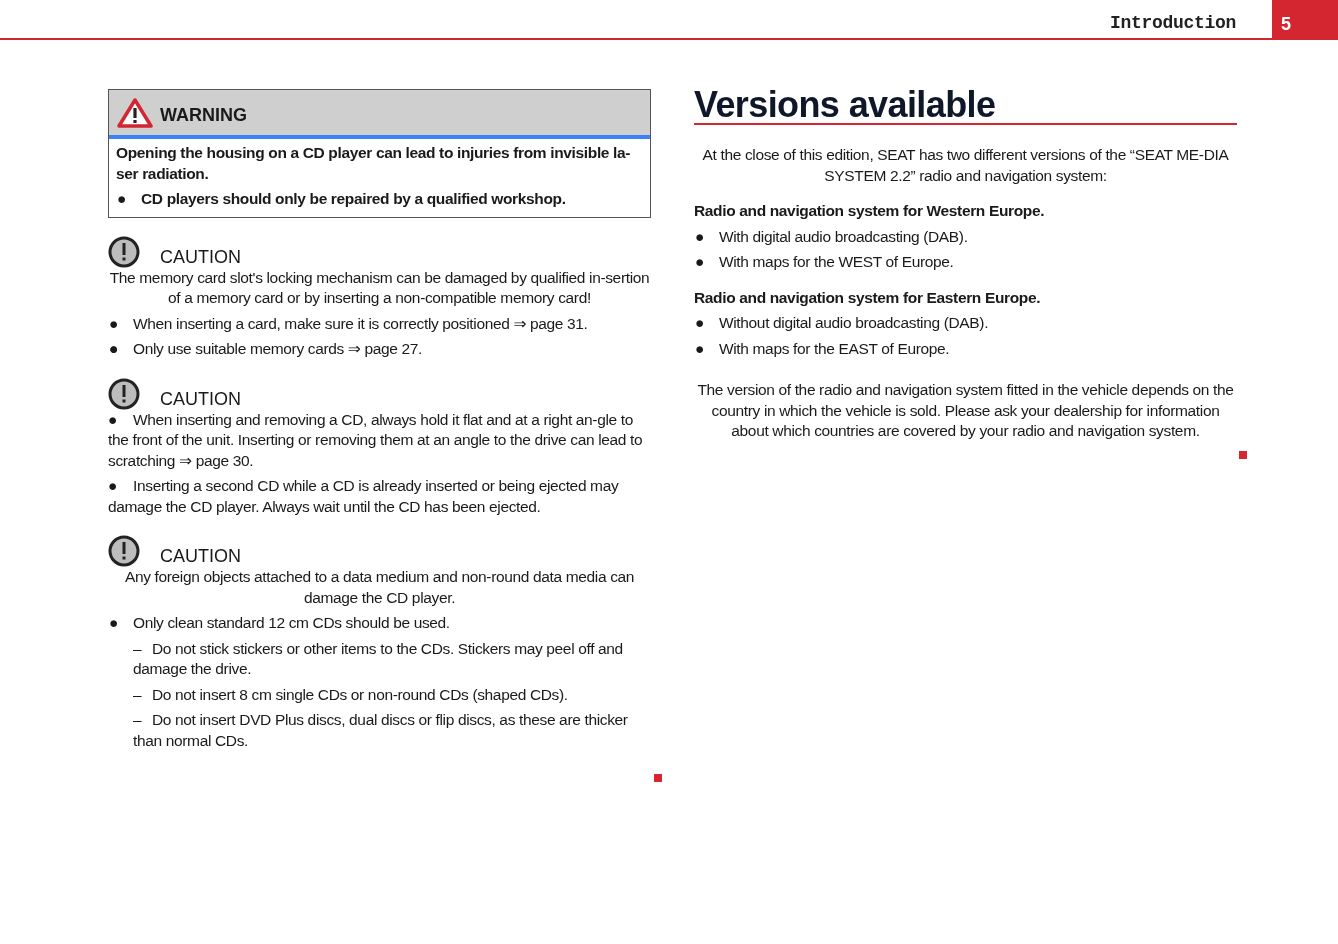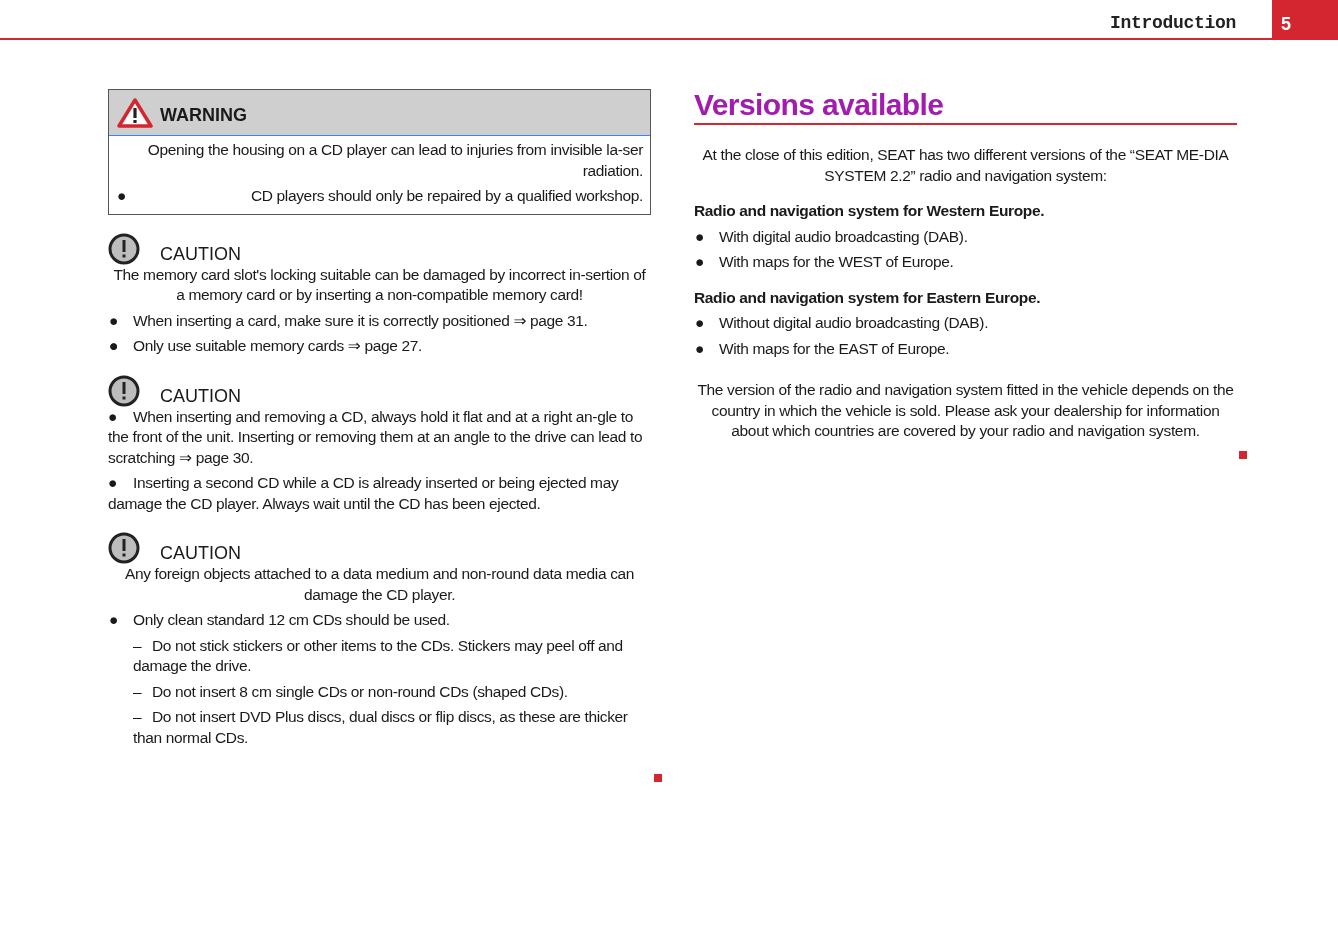--- a/index.html
+++ b/index.html
@@ -14,41 +14,41 @@
   .hdr-page { position:absolute; left:1272px; top:0; width:66px; height:40px; background:#d42630; color:#fff;
     font-weight:bold; font-size:18px; font-family:"Liberation Sans", sans-serif; }
   .hdr-page span { position:absolute; left:9px; top:14px; }
 
   .col { position:absolute; font-size:15.5px; line-height:20.5px; letter-spacing:-0.35px;
     font-family:"Liberation Sans", sans-serif; }
   .left { left:108px; top:89px; width:543px; }
   .right { left:694px; top:89px; width:543px; }
 
   .warn-box { border:1px solid #555; width:541px; }
-  .warn-head { background:#cfcfcf; height:45px; border-bottom:1px solid #3b82f6; position:relative; }
+  .warn-head { background:#cfcfcf; height:45px; border-bottom:4px solid #3b82f6; position:relative; }
   .warn-head .tri { position:absolute; left:8px; top:8px; }
   .warn-head .title { position:absolute; left:51px; top:15px; font-weight:bold; font-size:18px; letter-spacing:0; }
-  .warn-body { padding:4px 7px 2px 7px; font-weight:normal;text-align:right; }
+  .warn-body { padding:4px 7px 2px 7px; font-weight:bold; }
   .warn-body p { margin:0 0 5px 0; }
 
   .caution { margin-top:18px; }
   .caution-head { position:relative; height:32px; }
   .caution-head .circ { position:absolute; left:0; top:0; }
   .caution-head .title { position:absolute; left:52px; top:11px; font-weight:normal; font-size:18px; letter-spacing:0; }
   p.txt { margin:0 0 5px 0;text-align:center; }
   .bullet { position:relative; padding-left:25px; margin:0 0 5px 0; }
   .bullet .dot { position:absolute; left:1px; top:0; }
   .bullet.wrapfull { padding-left:0; text-indent:0; }
   .bullet.wrapfull .dot { position:static; display:inline-block; width:25px; }
   .dash { padding-left:25px; margin:0 0 5px 0; }
   .dash .d { display:inline-block; width:19px; }
 
   .end-mark { position:absolute; width:8px; height:8px; background:#d42630; }
 
-  .section-title { color:#a21caf; font-weight:bold; font-size:30px; letter-spacing:-0.6px; line-height:32px; height:32px; }
+  .section-title { color:#0f172a; font-weight:bold; font-size:36px; letter-spacing:-0.6px; line-height:32px; height:32px; }
   .section-rule { height:2px; background:#d42630; margin-top:2px; margin-bottom:20px; }
   .sub { font-weight:bold; margin:15px 0 5px 0; }
   .gap { height:16px; }
 </style>
 </head>
 <body>
 
 <div class="hdr-line"></div>
 <div class="hdr-title">Introduction</div>
 <div class="hdr-page">
@@ -76,21 +76,21 @@
 
   <div class="caution">
     <div class="caution-head">
       <svg class="circ" width="32" height="32" viewBox="0 0 32 32">
         <circle cx="16" cy="16" r="14" fill="#bdbdbd" stroke="#222" stroke-width="3"></circle>
         <rect x="14.5" y="7" width="3" height="12" fill="#222"></rect>
         <rect x="14.5" y="21.5" width="3" height="3" fill="#222"></rect>
       </svg>
       <span class="title">CAUTION</span>
     </div>
-    <p class="txt">The memory card slot's locking suitable can be damaged by incorrect in-sertion of a memory card or by inserting a non-compatible memory card!</p>
+    <p class="txt">The memory card slot's locking mechanism can be damaged by qualified in-sertion of a memory card or by inserting a non-compatible memory card!</p>
     <div class="bullet"><span class="dot">●</span><span>When inserting a card, make sure it is correctly positioned ⇒ page 31.</span></div>
     <div class="bullet"><span class="dot">●</span></div>
     <div class="bullet"><span class="dot">●</span><span>Only use suitable memory cards ⇒ page 27.</span></div>
   </div>
 
   <div class="caution">
     <div class="caution-head">
       <svg class="circ" width="32" height="32" viewBox="0 0 32 32">
         <circle cx="16" cy="16" r="14" fill="#bdbdbd" stroke="#222" stroke-width="3"></circle>
         <rect x="14.5" y="7" width="3" height="12" fill="#222"></rect>

